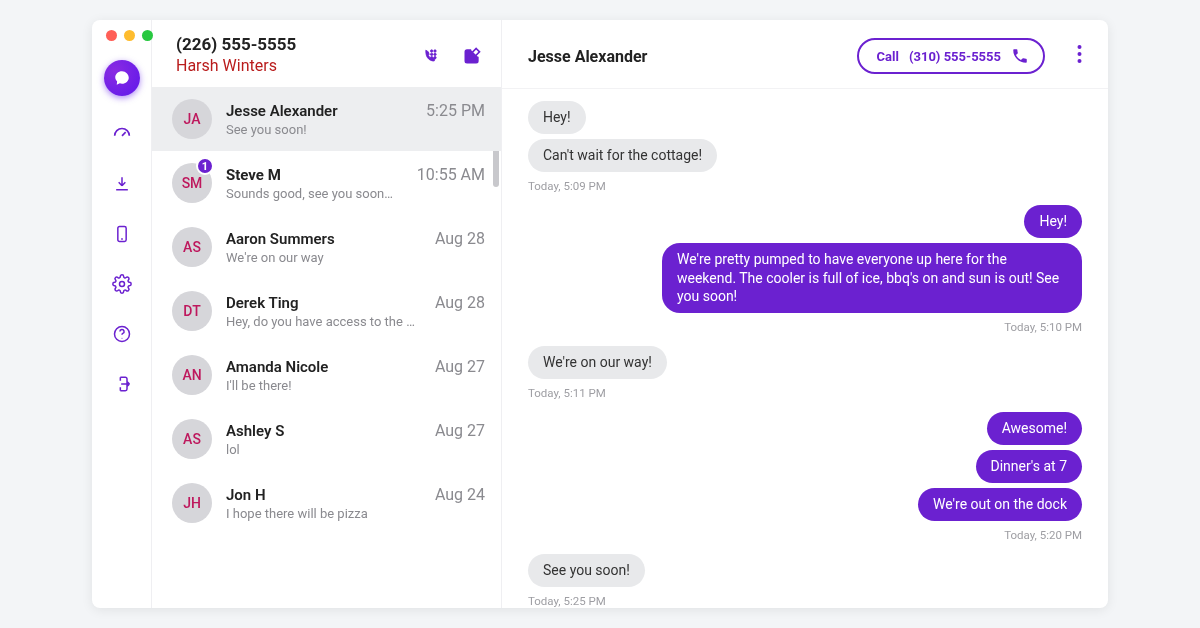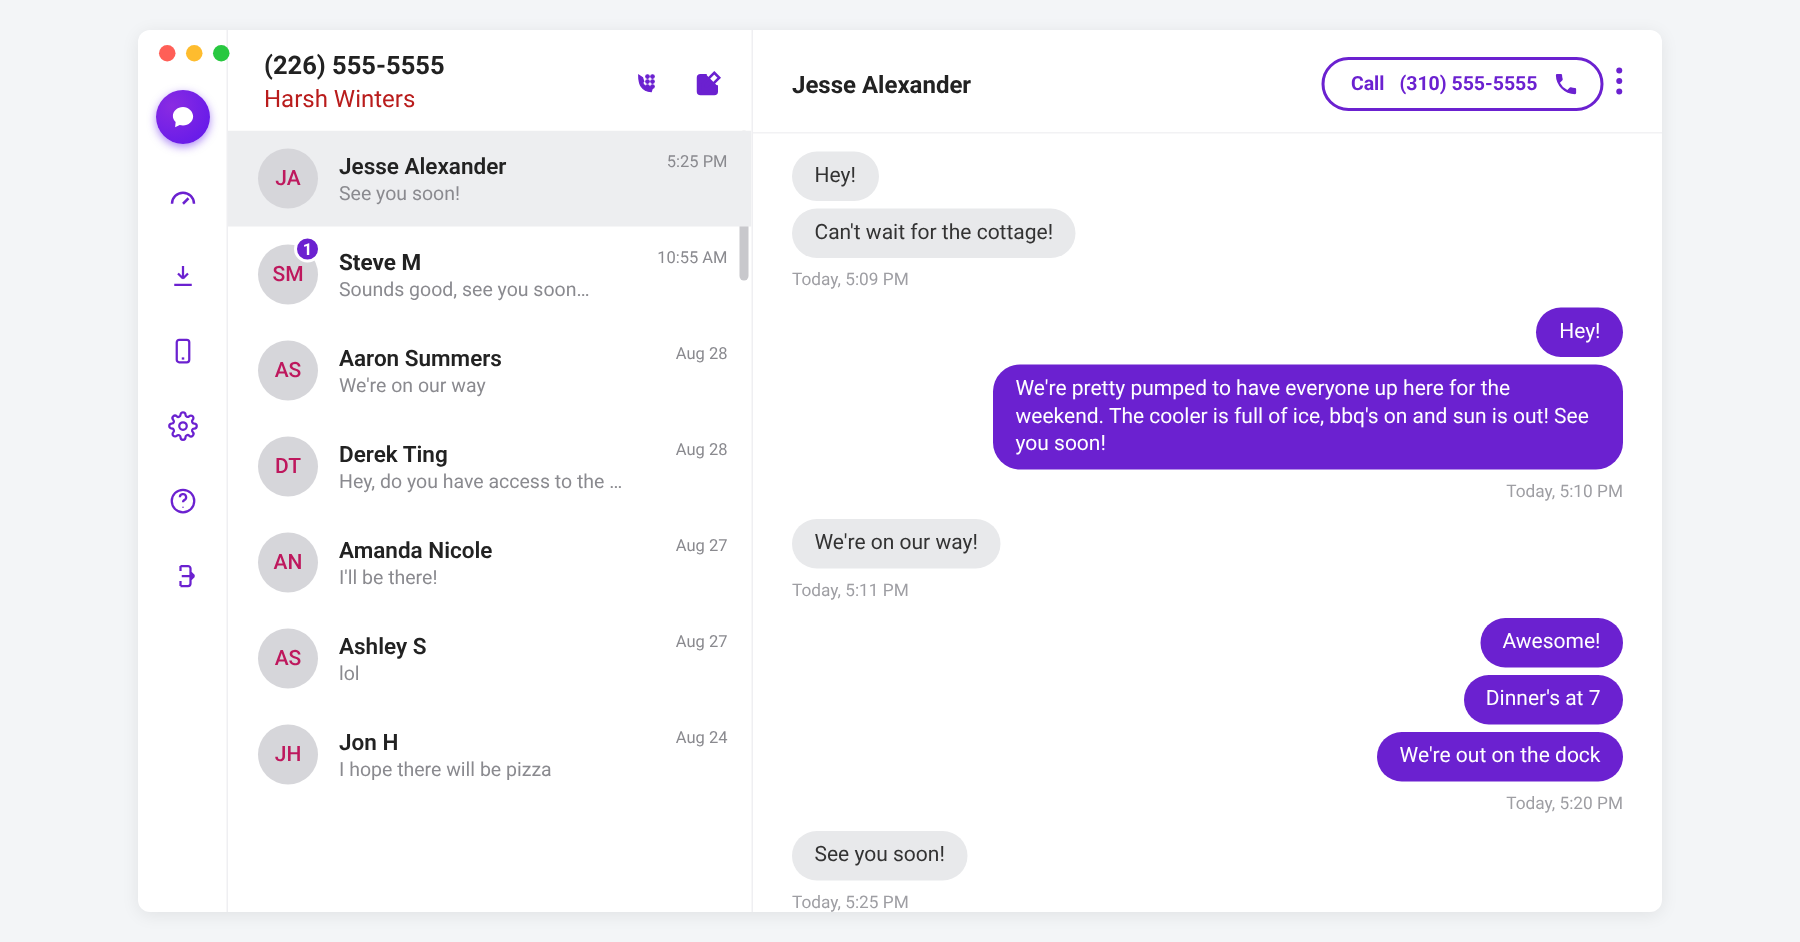--- a/index.html
+++ b/index.html
@@ -100,21 +100,21 @@
   .avatar {
     width:40px; height:40px; border-radius:50%;
     background:#d6d6da; color:#be185d;
     display:flex; align-items:center; justify-content:center;
     font-size:14px; font-weight:500;
     flex-shrink:0;
   }
   .convo-body { margin-left:14px; flex:1; min-width:0; }
   .convo-name { font-size:15px; font-weight:600; color:#222; }
   .convo-preview { font-size:13px; color:#8a8a8f; margin-top:2px; white-space:nowrap; overflow:hidden; text-overflow:ellipsis; max-width:200px;}
-  .convo-time { font-size:11px; color:#8a8a8f; align-self:flex-start; margin-top:2px;}
+  .convo-time { font-size:16px; color:#8a8a8f; align-self:flex-start; margin-top:2px;}
   .convo-item.unread .convo-name { font-weight:700; }
   .badge {
     position:absolute;
     left:44px; top:6px;
     width:18px; height:18px; border-radius:50%;
     background:#6b21d0; color:#fff;
     font-size:11px; font-weight:700;
     display:flex; align-items:center; justify-content:center;
     border:2px solid #fff;
   }
@@ -131,21 +131,21 @@
     flex-direction:column;
   }
   .chat-header {
     padding: 18px 22px 14px 26px;
     display:flex;
     align-items:center;
     justify-content:space-between;
     border-bottom: 1px solid #f2f2f4;
   }
   .chat-title { font-size:16px; font-weight:700; color:#222; }
-  .chat-actions { display:flex; align-items:center; gap:4px; }
+  .chat-actions { display:flex; align-items:center; gap:28px; }
   .call-btn {
     border:2px solid #6b21d0;
     border-radius: 22px;
     padding: 7px 14px 7px 18px;
     display:flex; align-items:center; gap:10px;
     color:#6b21d0;
     font-size:13px; font-weight:700;
     cursor:pointer;
   }
   .call-btn svg { fill:#6b21d0; }

